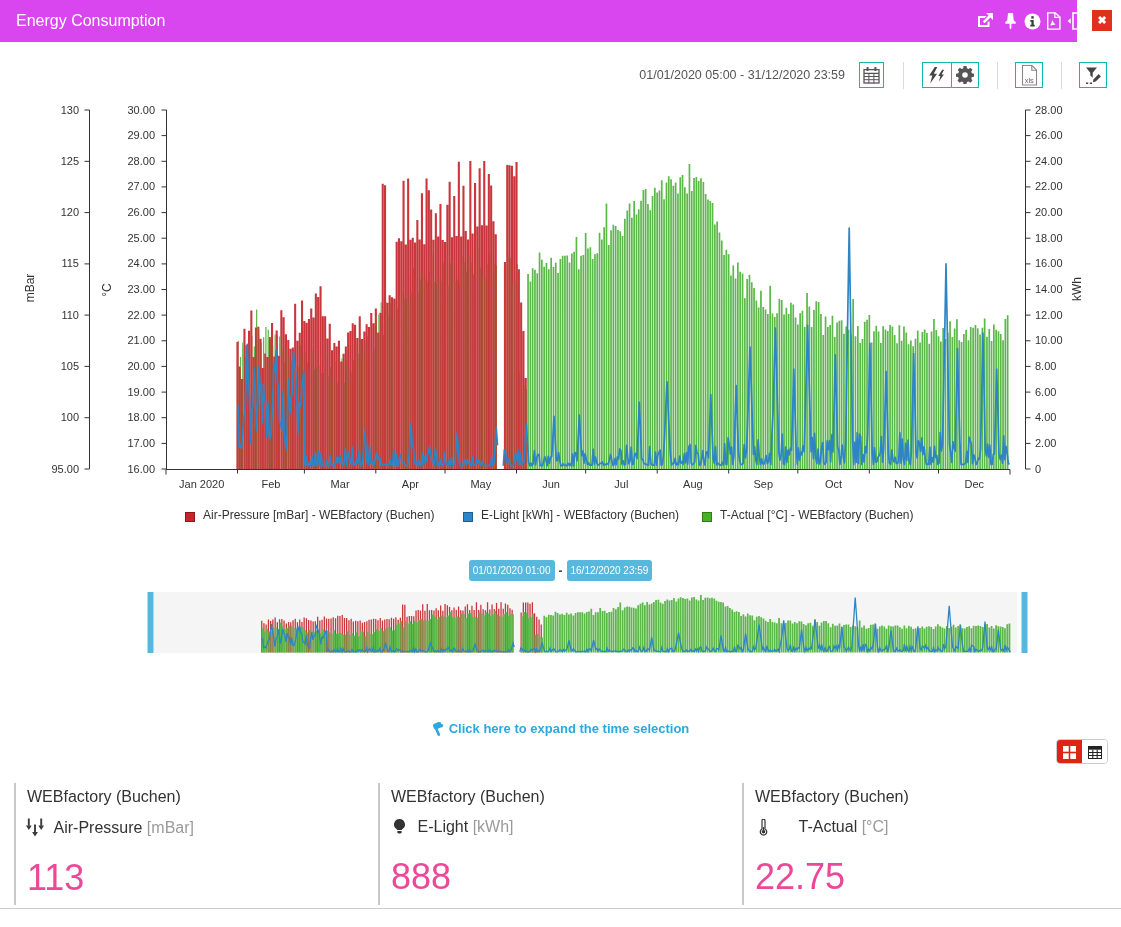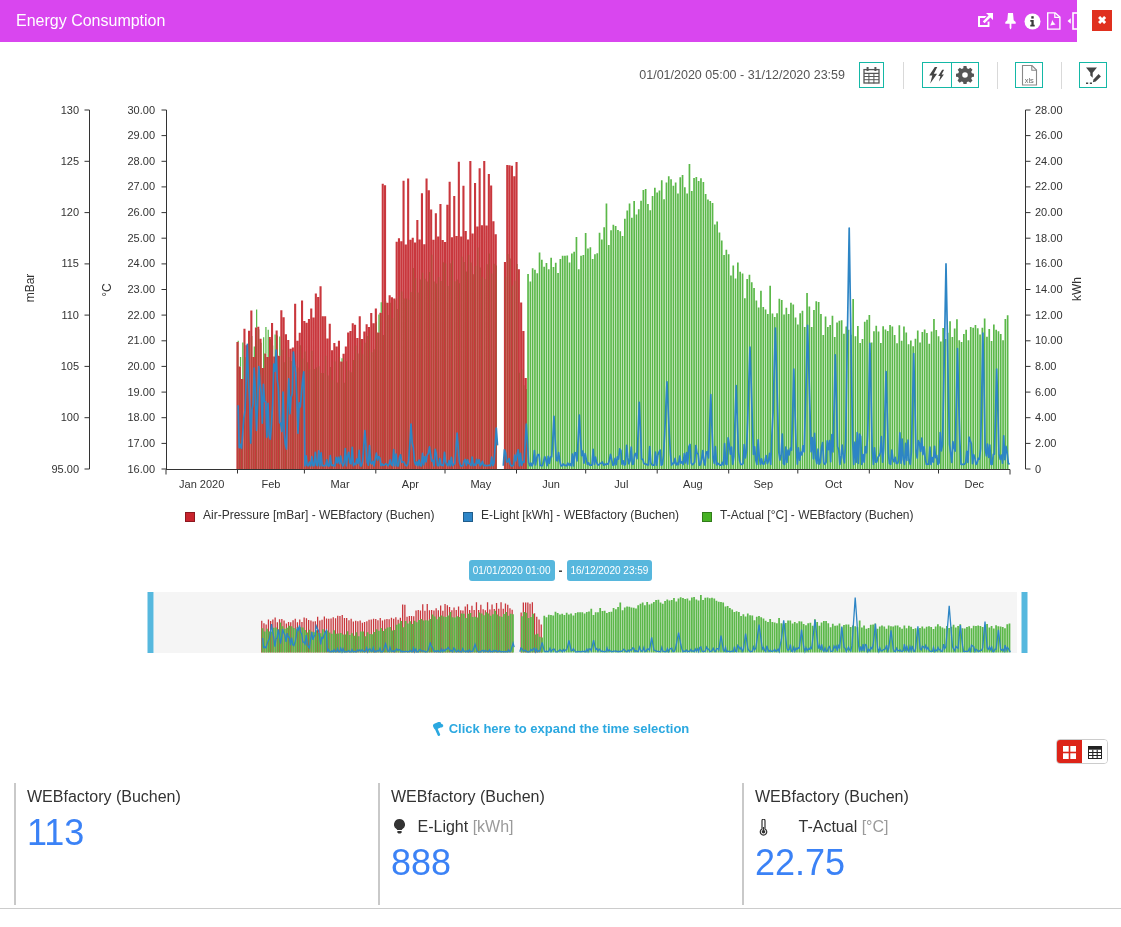--- a/index.html
+++ b/index.html
@@ -17,21 +17,21 @@
 .dash{margin:0 4px;font-weight:bold;color:#444;font-size:12px}
 .link{position:absolute;left:0;top:721px;width:1121px;display:flex;justify-content:center;align-items:center;color:#2ba8e0;font-size:13px;font-weight:bold}
 .tgl{position:absolute;left:1056px;top:739px;display:flex;border:1px solid #ccc;border-radius:4px;overflow:hidden;height:25px}
 .tgl .a{width:25px;height:25px;background:#dd2418;display:flex;align-items:center;justify-content:center}
 .tgl .b{width:25px;height:25px;background:#fff;display:flex;align-items:center;justify-content:center}
 .card{position:absolute;top:783px;width:360px;height:122px;border-left:2px solid #c9c9c9;padding:5px 0 0 11px}
 .card .ti{font-size:16px;color:#333}
 .card .lb{margin-top:12px;font-size:16px;color:#333;display:flex;align-items:center}
 .card .lb .u{color:#9a9a9a}
 .icw{width:19px;margin-left:-1.5px;display:flex;justify-content:center;align-items:center}
-.card .va{margin-top:6px;font-size:36px;color:#3b82f6}
+.card .va{margin-top:20px;font-size:36px;color:#ec4899}
 .botline{position:absolute;left:0;top:908px;width:1121px;height:1px;background:#ccc}
 </style></head><body>
 <div class="hdr">
  <div class="t">Energy Consumption</div>
  <div class="hic" style="left:976px;top:12px"><svg width="18" height="17" viewBox="0 0 18 17">
         <path fill="#fff" d="M13.5 9.5v5.1q0 .4-.4.4H2.4q-.4 0-.4-.4V4.4Q2 4 2.4 4h8.1L8.6 6H4v7h7.6V9.8zM10 1h7v7l-2.6-2.6-5.8 5.8-1.8-1.8 5.8-5.8z"></path>
       </svg></div>
  <div class="hic" style="left:1004px;top:12px"><svg width="13" height="18" viewBox="0 0 13 18">
         <path fill="#fff" d="M4 1h5l.7 7.2 2 1.8v1.8H7.4V16l-.9 1.6-.9-1.6v-4.2H1.3V10l2-1.8z"></path>
       </svg></div>
@@ -249,20 +249,33 @@
         <rect x="0.5" y="0.5" width="13" height="12" fill="#fff" stroke="#222"></rect>
         <rect x="0.5" y="0.5" width="13" height="3.2" fill="#222"></rect>
         <g stroke="#222" stroke-width="1.1" fill="none">
           <path d="M0.5 6.5h13M0.5 9.5h13M4.8 3.7v9M9.2 3.7v9"></path>
         </g>
       </svg>
     </div>
   </div>
 <div class="card" style="left:14px">
  <div class="ti">WEBfactory (Buchen)</div>
+ <div class="lb">
+      <span class="icw">
+        <svg width="18" height="19" viewBox="0 0 18 19">
+          <path d="M2.8 0.5V7.8" stroke="#3a3a3a" stroke-width="1.9" fill="none"></path>
+          <path d="M-0.10000000000000009 7.4h5.8L2.8 12z" fill="#3a3a3a"></path>
+          <path d="M15.2 0.5V7.8" stroke="#3a3a3a" stroke-width="1.9" fill="none"></path>
+          <path d="M12.299999999999999 7.4h5.8L15.2 12z" fill="#3a3a3a"></path>
+          <path d="M9 6.5V14.3" stroke="#3a3a3a" stroke-width="1.9" fill="none"></path>
+          <path d="M6.1 13.9h5.8L9 18.5z" fill="#3a3a3a"></path>
+        </svg>
+      </span>
+      <span style="margin-left:9px">Air-Pressure <span class="u">[mBar]</span></span>
+    </div>
  <div class="va">113</div>
 </div>
 <div class="card" style="left:378px">
  <div class="ti">WEBfactory (Buchen)</div>
  <div class="lb">
       <span class="icw">
         <svg width="11" height="16" viewBox="0 0 11 16">
           <path fill="#333" d="M5.5 0a5.5 5.5 0 0 1 3 10.1c-.5.3-.7.6-.7 1H3.2c0-.4-.2-.7-.7-1A5.5 5.5 0 0 1 5.5 0z"></path>
           <path fill="#333" d="M3.4 12h4.2v1.2l-1 1.4h-2.2l-1-1.4z"></path>
         </svg>

